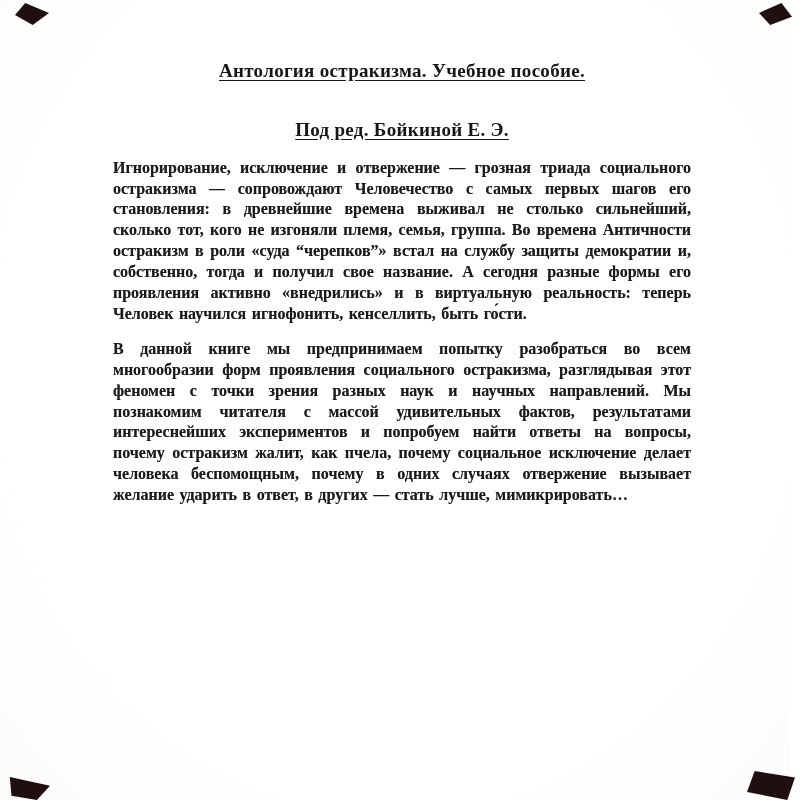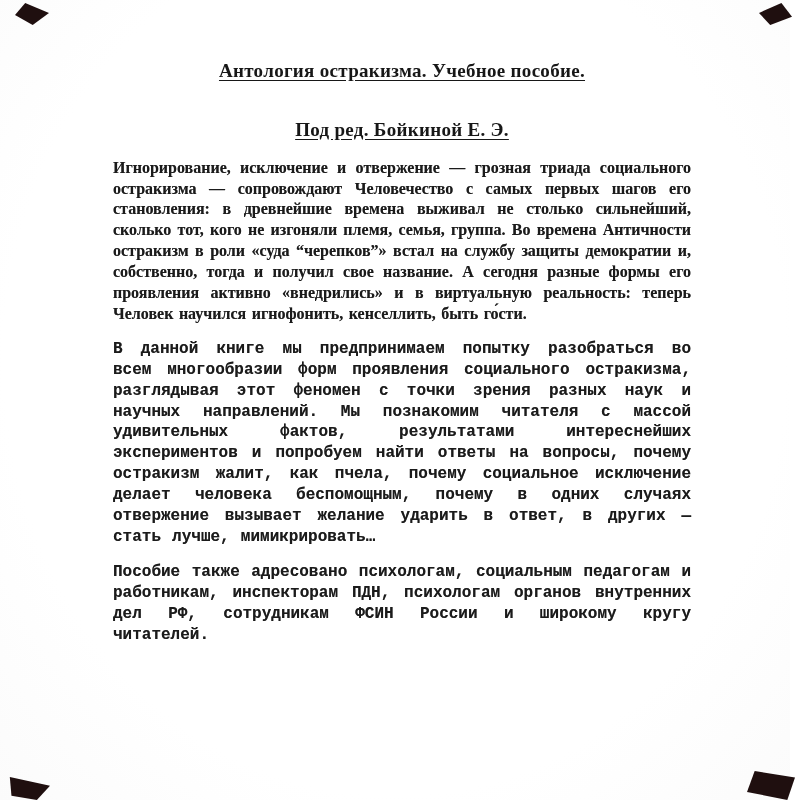--- a/index.html
+++ b/index.html
@@ -36,21 +36,21 @@
     font-weight: 700;
     font-size: 16px;
     line-height: 20.9px;
     text-align: justify;
     text-align-last: left;
     word-spacing: 1.5px;
     margin: 0 0 13px 0;
     color: #1b1b1b;
     text-shadow: 0 0 0.4px rgba(30,30,30,0.55);
   }
-  .para + .para { margin-top: 0; font-family: Liberation Mono, monospace; }
+  .para + .para { margin-top: 0; }
   .para.gap-lg { margin-bottom: 14px; }
   
   .corner {
     position: absolute;
     background: #1f0f0f;
   }
   .corner.tl { left: 15px; top: 3px;  width: 34px; height: 22px;
     clip-path: polygon(0% 55%, 30% 0%, 100% 45%, 52% 100%); }
   .corner.tr { left: 759px; top: 3px; width: 33px; height: 22px;
     clip-path: polygon(0% 45%, 68% 0%, 100% 62%, 34% 100%); }
@@ -71,15 +71,14 @@
 
   <div class="content">
     <h1 class="doc-title">Антология остракизма. Учебное пособие.</h1>
     <h2 class="doc-subtitle">Под ред. Бойкиной Е. Э.</h2>
 
     <p class="para gap-lg">Игнорирование, исключение и отвержение — грозная триада социального остракизма — сопровождают Человечество с самых первых шагов его становления: в древнейшие времена выживал не столько сильнейший, сколько тот, кого не изгоняли племя, семья, группа. Во времена Античности остракизм в роли «суда “черепков”» встал на службу защиты демократии и, собственно, тогда и получил свое название. А сегодня разные формы его проявления активно «внедрились» и в виртуальную реальность: теперь Человек научился игнофонить, кенселлить, быть го́сти.</p>
 
     <p class="para gap-lg">В данной книге мы предпринимаем попытку разобраться во всем многообразии форм проявления социального остракизма, разглядывая этот феномен с точки зрения разных наук и научных направлений. Мы познакомим читателя с массой удивительных фактов, результатами интереснейших экспериментов и попробуем найти ответы на вопросы, почему остракизм жалит, как пчела, почему социальное исключение делает человека беспомощным, почему в одних случаях отвержение вызывает желание ударить в ответ, в других — стать лучше, мимикрировать…</p>
 
 
-    <p class="para">Пособие также адресовано психологам, социальным педагогам и работникам, инспекторам ПДН, психологам органов внутренних дел РФ, сотрудникам ФСИН России и широкому кругу читателей.</p>
   </div>
 </div>
 
 </body></html>

